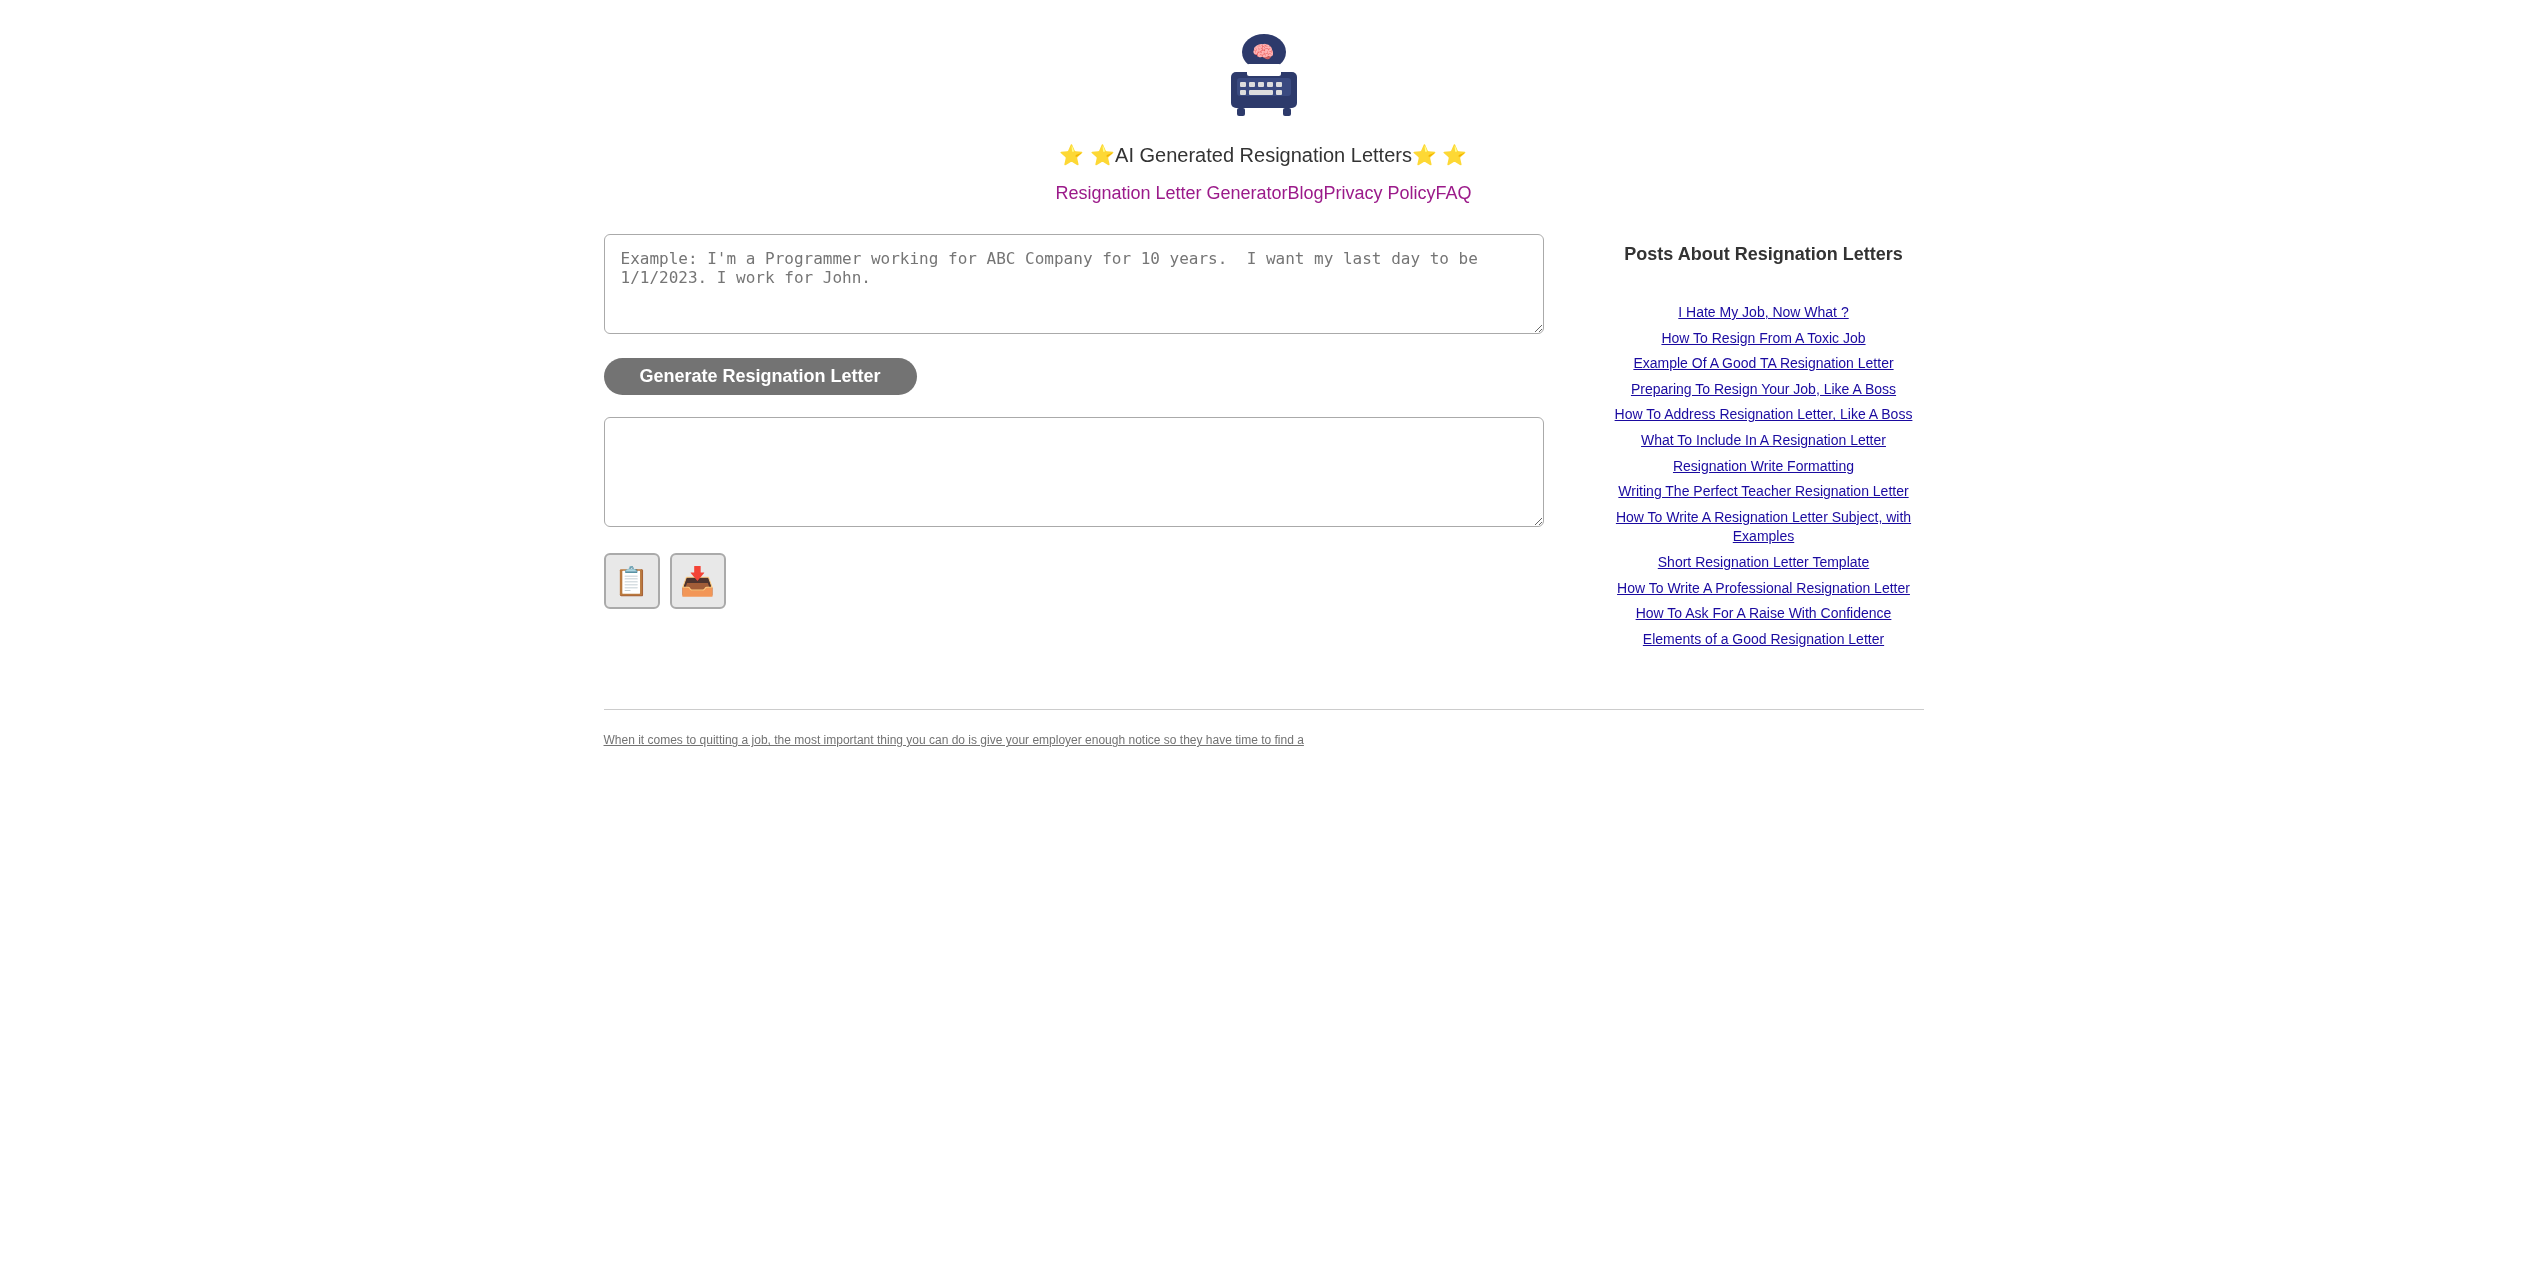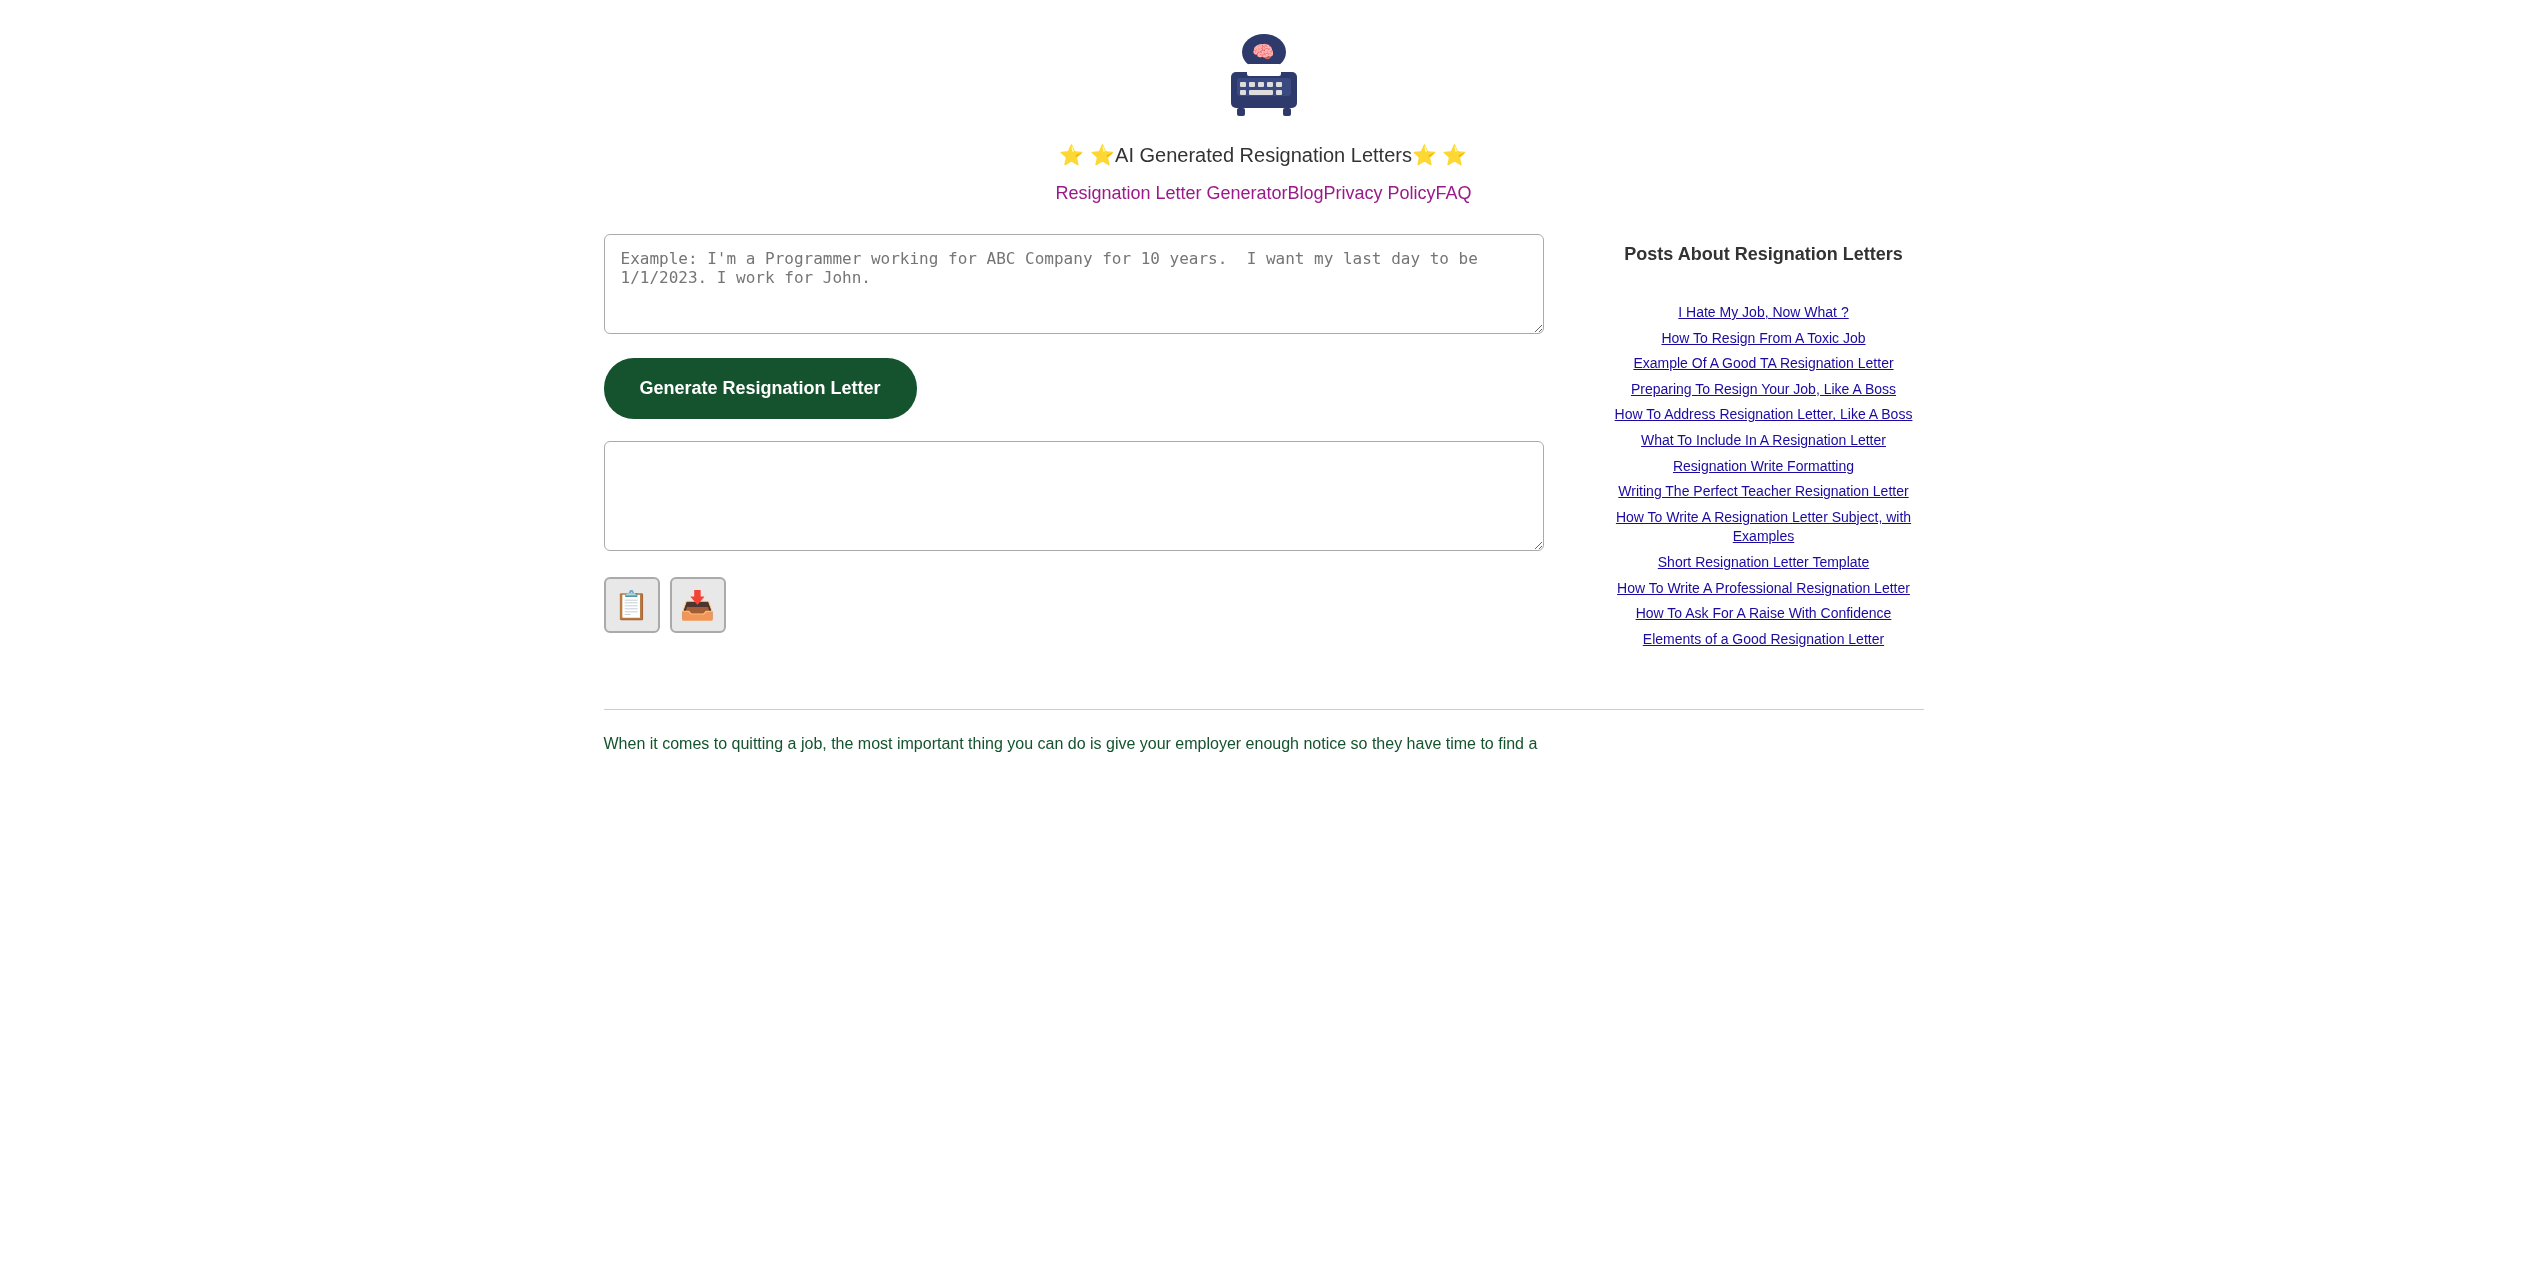--- a/index.html
+++ b/index.html
@@ -84,25 +84,25 @@
       padding: 14px 16px;
       font-size: 16px;
       color: #555;
       resize: vertical;
       outline: none;
       margin-bottom: 20px;
     }
 
     
     .generate-btn {
-      background: #14532d;
+      background: #737373;
       color: #fff;
       border: none;
       border-radius: 30px;
-      padding: 20px 36px;
+      padding: 8px 36px;
       font-size: 18px;
       font-weight: bold;
       cursor: pointer;
       margin-bottom: 22px;
       display: inline-block;
     }
 
     
     .output-textarea {
       width: 100%;
@@ -158,24 +158,25 @@
 
     
     .divider {
       border: none;
       border-top: 1px solid #ccc;
       margin: 20px 0;
     }
 
     
     .bottom-text {
-      font-size: 16px;
-      color: #14532d;
+      font-size: 12px;
+      color: #737373;
       line-height: 1.7;
       padding-bottom: 40px;
+      text-decoration: underline;
     }
   </style>
 </head>
 <body>
 
 <div class="page-wrapper">
 
   <div class="header">
     <div class="logo-icon">
       

